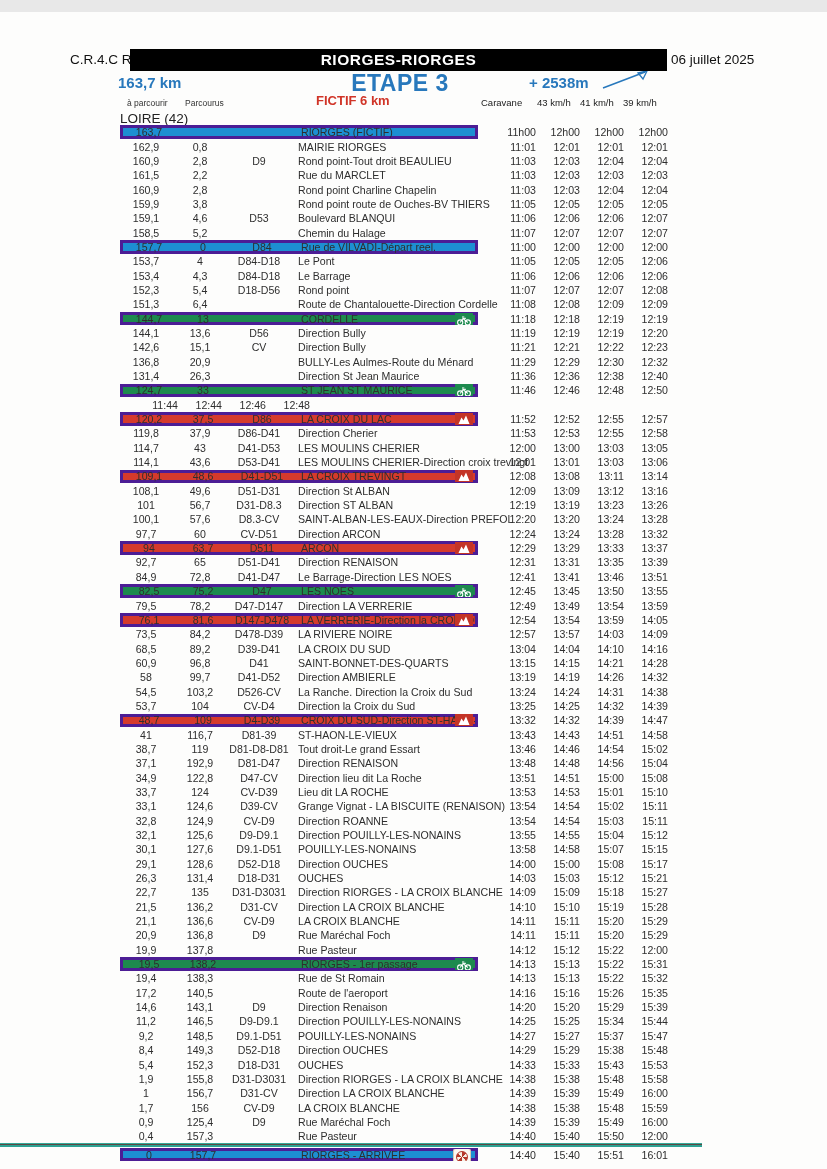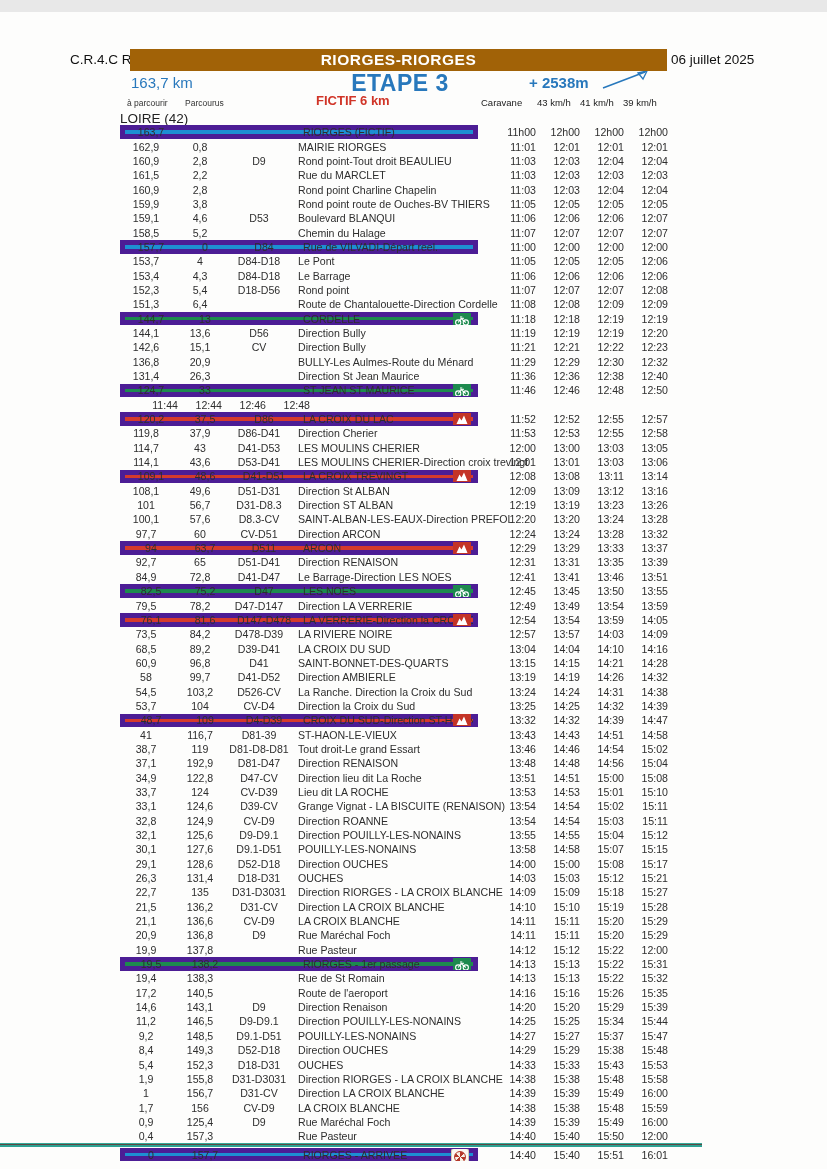--- a/index.html
+++ b/index.html
@@ -1,41 +1,41 @@
 <!DOCTYPE html>
 <html><head>
 <meta charset="utf-8">
 <style>
   html,body{margin:0;padding:0;background:#e8e8e8;}
   .page{position:relative;width:827px;height:1169px;background:#fdfdfc;margin:12px auto;
         font-family:"Liberation Sans",sans-serif;color:#2e2e2e;overflow:hidden;}
 
   
   .club{position:absolute;left:70px;top:40px;font-size:13.5px;color:#111;}
-  .titlebar{position:absolute;left:130px;top:37px;width:537px;height:22px;background:#a16207;
+  .titlebar{position:absolute;left:130px;top:37px;width:537px;height:22px;background:#000000;
             color:#fff;font-weight:bold;font-size:15.5px;display:flex;align-items:center;justify-content:center;
             letter-spacing:.5px;z-index:3;}
   .date{position:absolute;left:671px;top:40px;font-size:13.5px;color:#111;}
-  .dist{position:absolute;left:131px;top:62px;font-size:15px;font-weight:normal;color:#2878bc;}
+  .dist{position:absolute;left:118px;top:62px;font-size:15px;font-weight:bold;color:#2878bc;}
   .stage{position:absolute;left:120px;top:58px;width:560px;text-align:center;font-size:23px;
          font-weight:bold;color:#2878bc;letter-spacing:.5px;}
   .elev{position:absolute;left:529px;top:62px;font-size:15px;font-weight:bold;color:#2878bc;}
   .arrow{position:absolute;left:601px;top:56px;}
   .lbl-small{position:absolute;top:86px;font-size:8.5px;color:#333;}
   .fictif{position:absolute;left:277px;top:81px;font-size:13px;font-weight:bold;color:#d03427;padding-left:39px;}
   .caravane{position:absolute;left:481px;top:85px;font-size:9.5px;color:#222;}
   .speed{position:absolute;top:85px;font-size:9.5px;color:#222;}
   .dept{position:absolute;left:120px;top:99px;width:560px;text-align:left;font-size:13.5px;color:#222;}
 
   
   .tbl{position:absolute;left:120px;top:113px;width:560px;z-index:2;}
   .trow{display:flex;align-items:center;height:14.35px;font-size:10.6px;}
   .trow.last{margin-top:4px;}
   .lg{display:flex;align-items:center;width:358px;height:13.4px;position:relative;}
-  .band .lg{border:5px solid #4c1d95;height:13.4px;box-sizing:border-box;}
+  .band .lg{border:3px solid #4c1d95;height:13.4px;box-sizing:border-box;}
   .band-blue .lg{background:#1d8fd2;}
   .band-green .lg{background:#1d8a4e;}
   .band-red .lg{background:#d53a2c;}
   .ca{width:52px;text-align:center;flex:none;}
   .cb{width:56px;text-align:center;flex:none;}
   .cr{width:62px;text-align:center;flex:none;}
   .cl{flex:1;padding-left:8px;white-space:nowrap;position:relative;}
   .band .cl{overflow:hidden;}
   .ct{width:44px;text-align:right;flex:none;}
   .ct.first{width:58px;}

